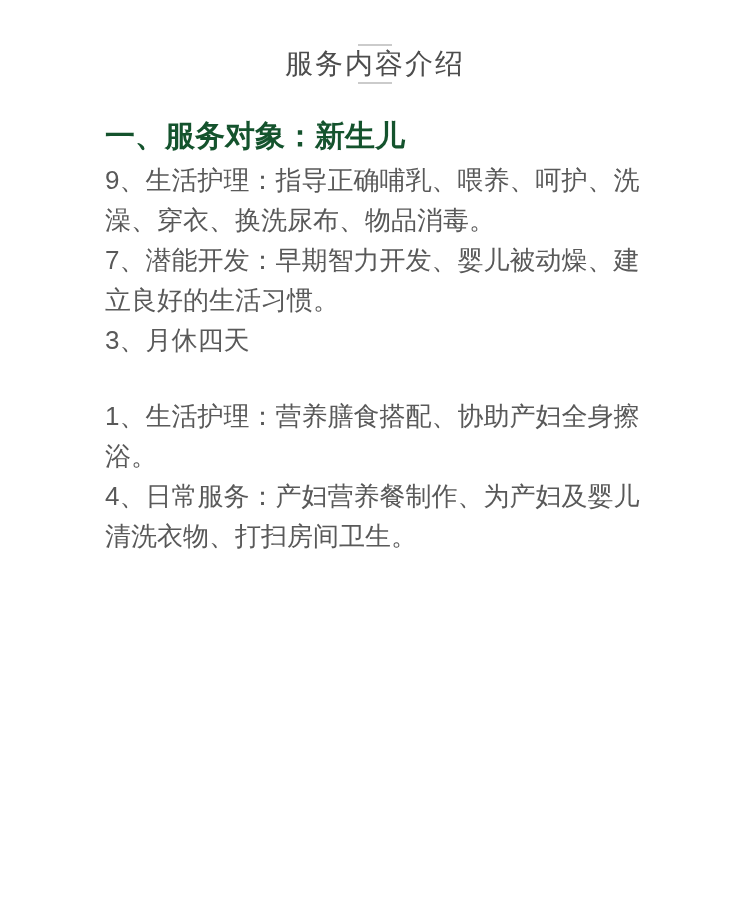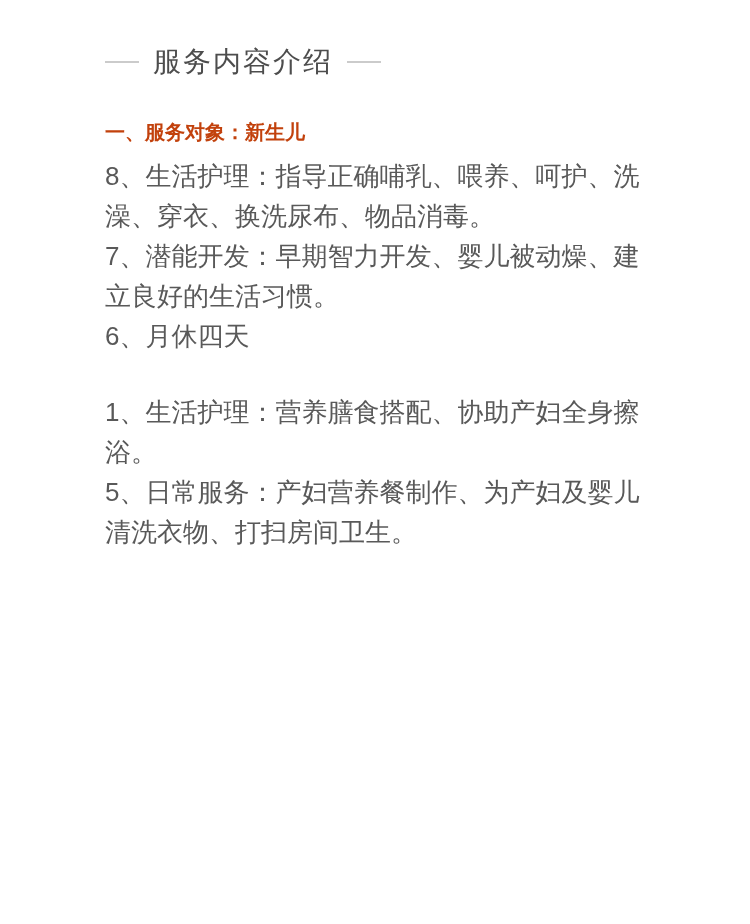--- a/index.html
+++ b/index.html
@@ -15,20 +15,21 @@
     width: 750px;
     min-height: 924px;
     box-sizing: border-box;
     padding: 44px 105px 20px 105px;
     background: #ffffff;
   }
   .title-row {
     display: flex;
     align-items: center;
     margin: 0 0 32px 0;
+    flex-direction: column;
   }
   .title {
     font-size: 28px;
     font-weight: 500;
     color: #4d4d4d;
     letter-spacing: 2px;
     line-height: 36px;
     margin: 0 14px;
     white-space: nowrap;
   }
@@ -39,23 +40,23 @@
     background: #cbcbcb;
     flex: 0 0 auto;
   }
   .section {
     width: 542px;
   }
   .section + .section {
     margin-top: 36px;
   }
   .section-heading {
-    font-size: 20px;
+    font-size: 30px;
     font-weight: 700;
-    color: #c2410c;
+    color: #14532d;
     line-height: 40px;
     margin: 0 0 4px 0;
   }
   .service-item {
     font-size: 26px;
     font-weight: 400;
     color: #595959;
     line-height: 40px;
     margin: 0;
     text-align: left;
@@ -68,23 +69,23 @@
 <div class="page">
 
   <div class="title-row">
     <span class="dash"></span>
     <h1 class="title">服务内容介绍</h1>
     <span class="dash"></span>
   </div>
 
   <div class="section">
     <h2 class="section-heading">一、服务对象：新生儿</h2>
-    <p class="service-item">8、生活护理：指导正确哺乳、喂养、呵护、洗澡、穿衣、换洗尿布、物品消毒。</p>
+    <p class="service-item">9、生活护理：指导正确哺乳、喂养、呵护、洗澡、穿衣、换洗尿布、物品消毒。</p>
     <p class="service-item">7、潜能开发：早期智力开发、婴儿被动燥、建立良好的生活习惯。</p>
-    <p class="service-item">6、月休四天</p>
+    <p class="service-item">3、月休四天</p>
   </div>
 
   <div class="section">
     <p class="service-item">1、生活护理：营养膳食搭配、协助产妇全身擦浴。</p>
-    <p class="service-item">5、日常服务：产妇营养餐制作、为产妇及婴儿清洗衣物、打扫房间卫生。</p>
+    <p class="service-item">4、日常服务：产妇营养餐制作、为产妇及婴儿清洗衣物、打扫房间卫生。</p>
   </div>
 
 </div>
 
 </body></html>

